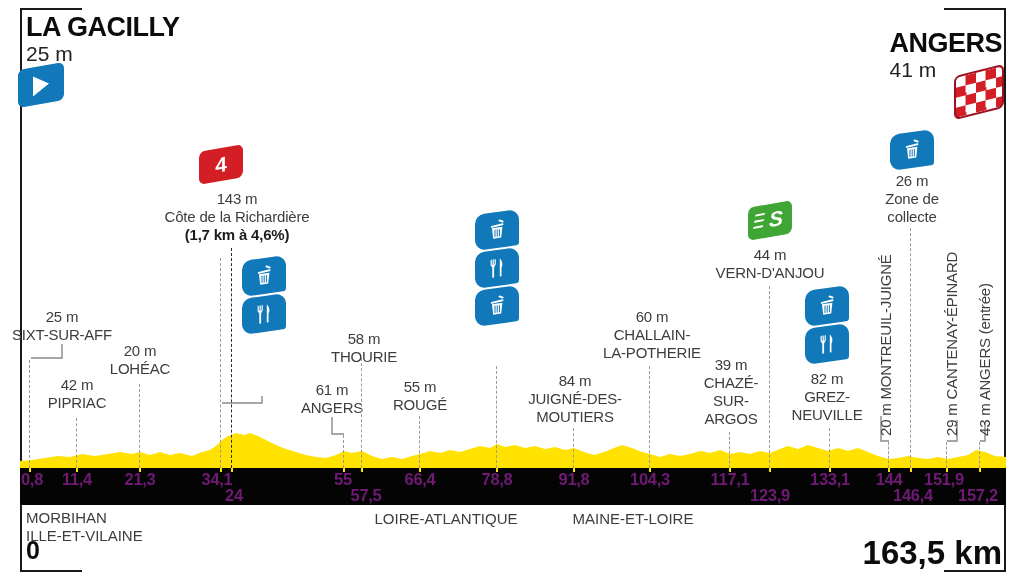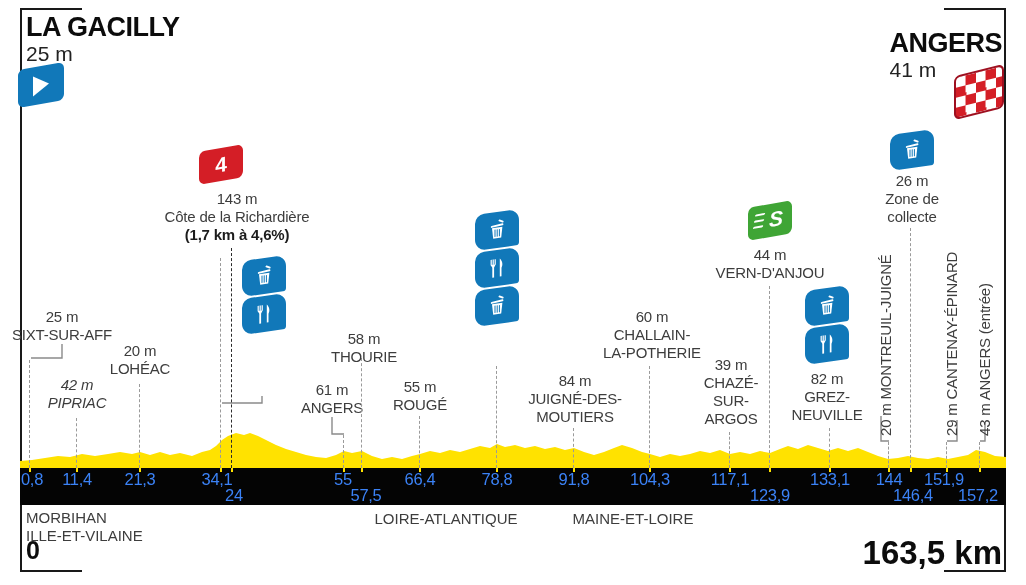--- a/index.html
+++ b/index.html
@@ -22,21 +22,21 @@
   .picto{position:absolute;width:44px;height:36px;background:#1178b9;border-radius:9px 11px 3px 11px;
       transform:skewY(-8deg);}
   .picto svg{position:absolute;left:10px;top:5px;}
   .vline{position:absolute;width:0;}
   .wp-label{position:absolute;transform:translateX(-50%);text-align:center;font-size:15px;
       line-height:18px;white-space:nowrap;letter-spacing:-0.2px;}
   .vtext{position:absolute;height:16px;line-height:16px;font-size:15px;white-space:nowrap;
       transform:rotate(-90deg);transform-origin:0 100%;letter-spacing:-0.2px;}
   #kmbar{position:absolute;left:20px;top:468px;width:986px;height:37px;background:#040404;}
   .tick{position:absolute;width:2px;height:4px;background:#ffe200;top:468px;}
-  .kmnum{position:absolute;transform:translateX(-50%);color:#3b82f6;font-weight:normal;
+  .kmnum{position:absolute;transform:translateX(-50%);color:#701a75;font-weight:bold;
       font-size:16.5px;white-space:nowrap;letter-spacing:-0.3px;}
   .region{position:absolute;font-size:15px;color:#3d3d3d;white-space:nowrap;}
   .bigkm{position:absolute;font-weight:800;color:#0c0c0c;}
   svg.layer{position:absolute;left:0;top:0;pointer-events:none;}
 </style>
 </head>
 <body>
 
 <div id="stage">
 
@@ -84,21 +84,21 @@
   <div class="bigkm" style="right:24px;top:534px;font-size:33px;">163,5 km</div>
 
 <div class="vline" style="left:29px;top:360px;height:108px;border-left:1.5px dashed #9a9a9a;"></div>
     <div class="tick" style="left:29px;"></div>
     <div class="wp-label" style="left:62px;top:308px;">
       <div style="">25 m</div>
       <div style="">SIXT-SUR-AFF</div>
     </div>
     <div class="vline" style="left:76px;top:418px;height:50px;border-left:1.5px dashed #9a9a9a;"></div>
     <div class="tick" style="left:76px;"></div>
-    <div class="wp-label" style="left:77px;top:376px;font-style:italic;">
+    <div class="wp-label" style="left:77px;top:376px;">
       <div style="">42 m</div>
       <div style="">PIPRIAC</div>
     </div>
     <div class="vline" style="left:139px;top:384px;height:84px;border-left:1.5px dashed #9a9a9a;"></div>
     <div class="tick" style="left:139px;"></div>
     <div class="wp-label" style="left:140px;top:342px;">
       <div style="">20 m</div>
       <div style="">LOHÉAC</div>
     </div>
     <div class="vline" style="left:231px;top:248px;height:220px;border-left:1.5px dashed #2b2b2b;"></div>

